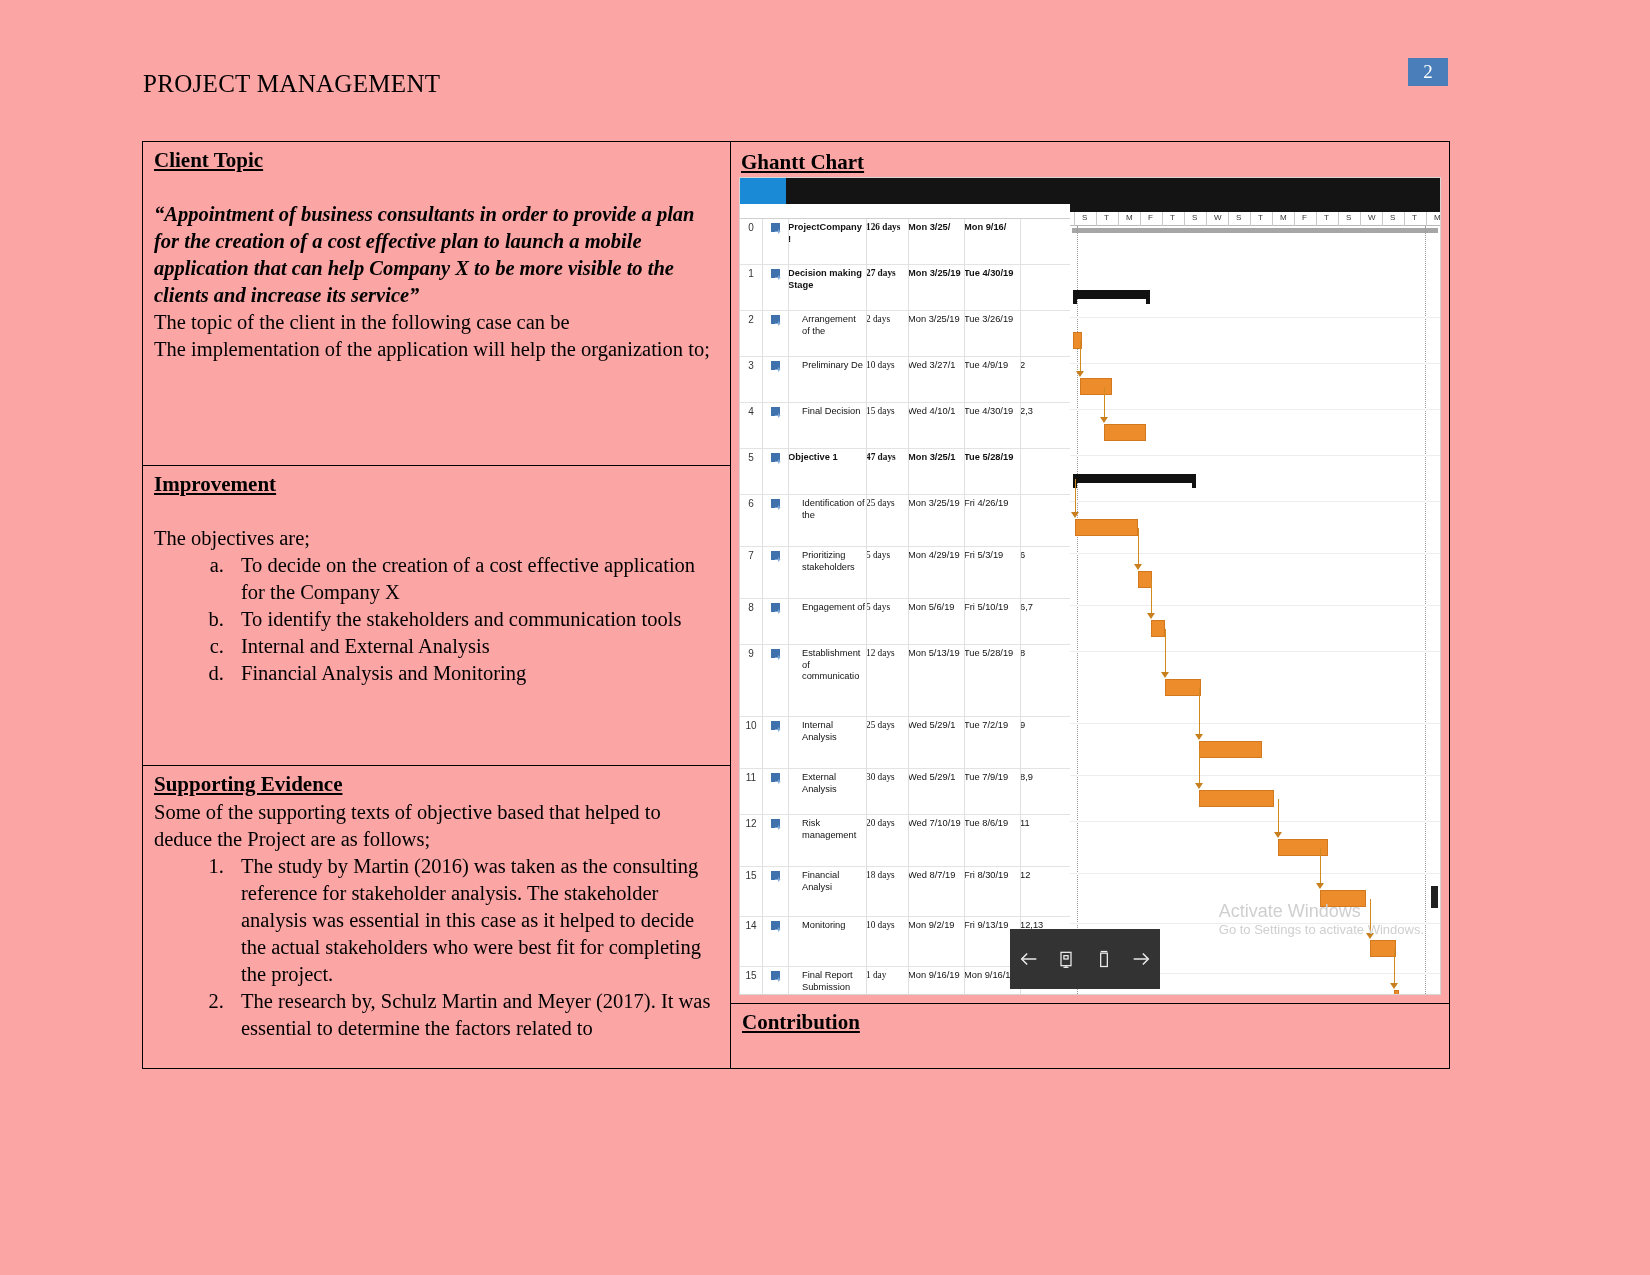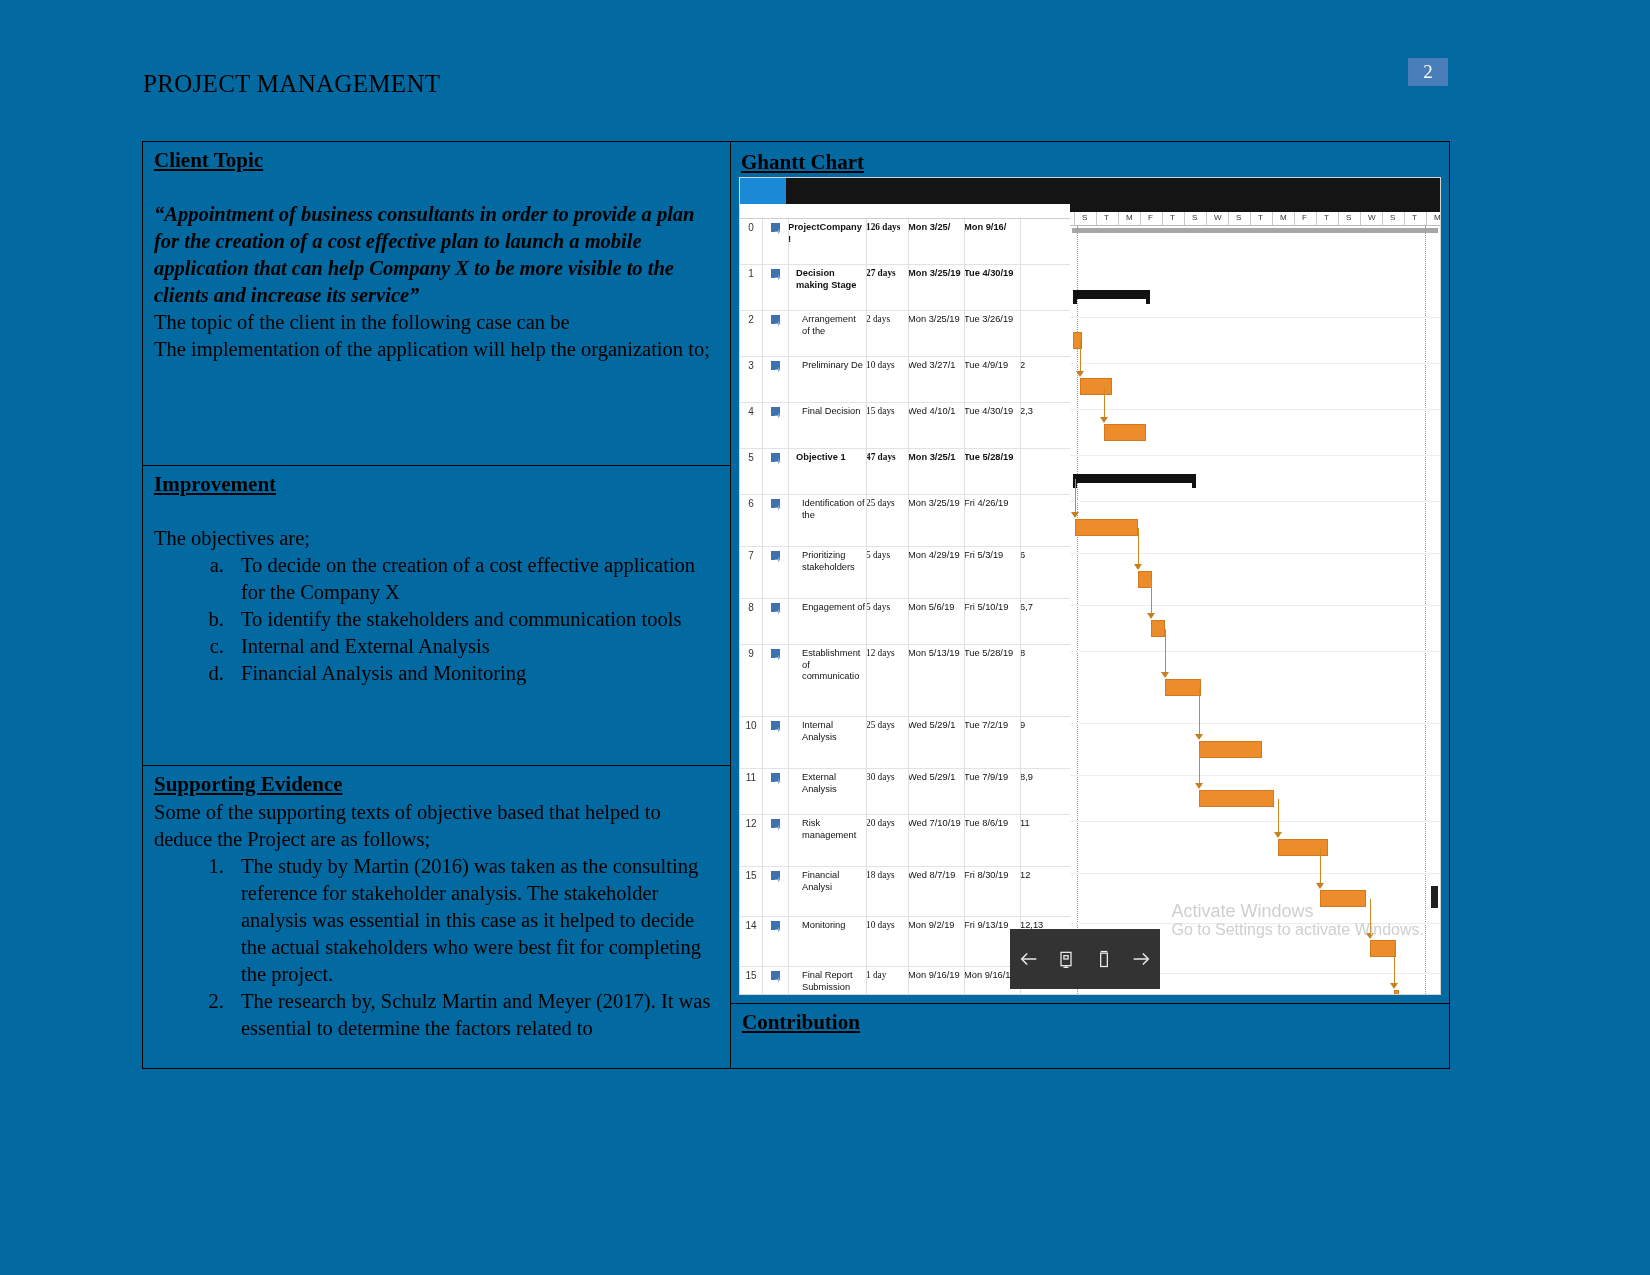--- a/index.html
+++ b/index.html
@@ -3,21 +3,21 @@
 <meta charset="utf-8">
 <style>
   * { box-sizing: border-box; }
   html, body {
     margin: 0; padding: 0;
     width: 1650px; height: 1275px;
     background: #ffffff;
     font-family: "Liberation Serif", "DejaVu Serif", serif;
     overflow: hidden;
   }
-  .page { position: relative; width: 1650px; height: 1275px; background:#0369a1; }
+  .page { position: relative; width: 1650px; height: 1275px; background:#fca5a5; }
 
   
   .doc-title {
     position: absolute; left: 143px; top: 70px;
     font-size: 25px; letter-spacing: .3px; color:#000;
     font-family: "Liberation Serif", serif;
   }
   .page-badge {
     position: absolute; left: 1408px; top: 58px;
     width: 40px; height: 28px; background:#4a7ebb; color:#fff;
@@ -88,21 +88,21 @@
   .mark:after{
     content:""; position:absolute; left:4px; top:6px; width:6px; height:5px;
     background:#7fa8d4; clip-path: polygon(0 40%, 60% 40%, 60% 0, 100% 50%, 60% 100%, 60% 60%, 0 60%);
   }
   .grow .c-name { width:78px; flex:0 0 78px; white-space:normal; word-break:break-word; }
   .grow .c-dur  { width:42px; flex:0 0 42px;font-family:Liberation Serif, serif; }
   .grow .c-st   { width:56px; flex:0 0 56px; }
   .grow .c-fi   { width:56px; flex:0 0 56px; }
   .grow .c-pr   { width:34px; flex:0 0 34px; }
   .grow.bold .c-name, .grow.bold .c-dur, .grow.bold .c-st, .grow.bold .c-fi { font-weight:bold; }
-  .indent1 { padding-left:8px; }
+  .indent1 { }
   .indent2 { padding-left:14px; }
 
   
   .gsep { position:absolute; top:15px; bottom:0; width:1px; background:#e0e0e0; }
 
   
   .chart { position:absolute; left:330px; top:26px; right:0; bottom:0; background:#fff; overflow:hidden; }
   .tl-top { height:8px; background:#141414; }
   .tl-days { height:14px; border-bottom:1px solid #b9b9b9; position:relative; }
   .tl-days span {
@@ -124,21 +124,21 @@
     position:absolute; width:0;height:0;
     border-left:4px solid transparent; border-right:4px solid transparent;
     border-top:6px solid #c8801e;
   }
   .topbar-grey { position:absolute; left:2px; top:2px; right:2px; height:5px; background:#a6a6a6; }
 
   
   .wm { position:absolute; right:16px; bottom:56px; text-align:left; color:#cfcfcf;
         font-family:"Liberation Sans", sans-serif; pointer-events:none; }
   .wm .l1 { font-size:18px; line-height:22px; }
-  .wm .l2 { font-size:16px; line-height:16px; }
+  .wm .l2 { font-size:13px; line-height:16px; }
 
   
   .floatbar {
     position:absolute; left:270px; bottom:5px; width:150px; height:60px;
     background:#333333; display:flex; align-items:center; justify-content:space-around;
     color:#f0f0f0;
   }
   .floatbar .fi { width:26px; height:26px; display:flex; align-items:center; justify-content:center; }
   .floatbar svg { display:block; }
   

